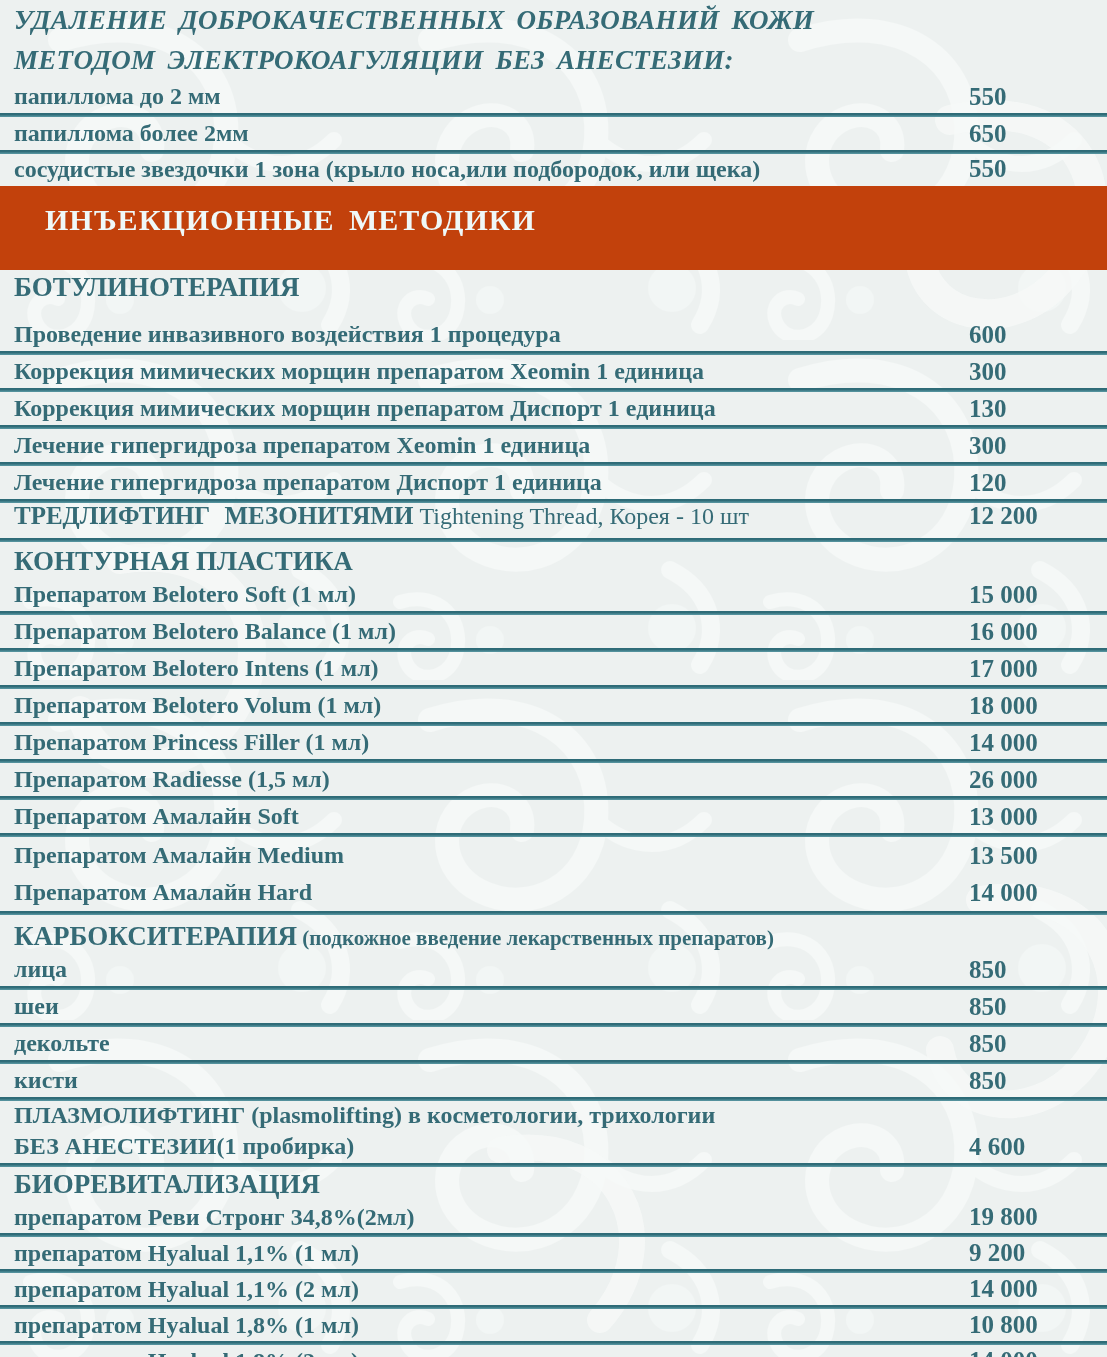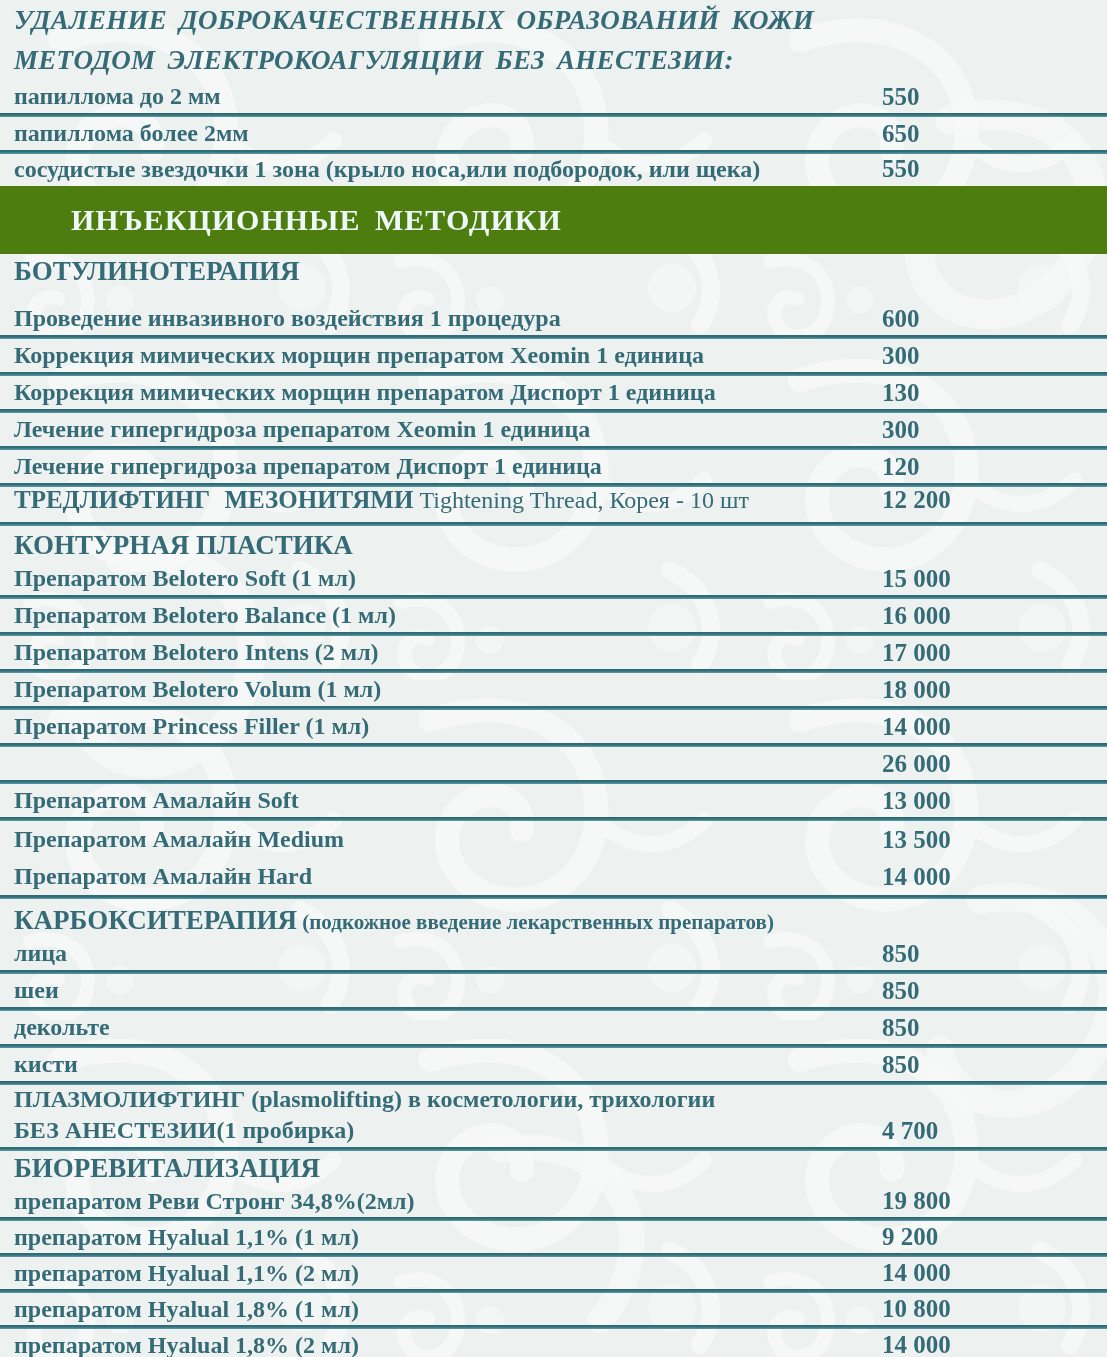--- a/index.html
+++ b/index.html
@@ -17,34 +17,34 @@
 
   .doc-title-line {
     font-size:27px; font-weight:bold; line-height:40px;
     letter-spacing:.3px; word-spacing:5px; white-space:nowrap;font-style:italic;
   }
 
   .price-row {
     position:relative; height:33px; line-height:33px;
     font-size:24px; font-weight:bold; white-space:nowrap;
   }
-  .price-row .price { position:absolute; left:868px; top:0; font-size:25px; }
+  .price-row .price { position:absolute; left:955px; top:0; font-size:25px; }
   .row-short { height:32px; line-height:30px; }
   .row-tall  { height:37px; line-height:37px; }
 
   .sep {
     height:4px; width:1107px; margin-left:-14px;
     background:linear-gradient(to bottom, #2e6b77 35%, #5c9aa5);
   }
 
   .banner {
-    width:1107px; height:68px; margin-left:-14px;
-    background:#4d7c0f; color:#eff8f8;
+    width:1107px; height:84px; margin-left:-14px;
+    background:#c2410c; color:#eff8f8;
     font-size:30px; font-weight:bold; line-height:68px;
-    padding-left:71px; letter-spacing:1px; word-spacing:6px;
+    padding-left:45px; letter-spacing:1px; word-spacing:6px;
     white-space:nowrap;
   }
 
   .section-h { font-size:27px; font-weight:bold; white-space:nowrap; }
   .h-botul   { height:48px; padding-top:2px; }
   .h-contour { height:36px; padding-top:4px; }
   .h-carboxy { height:38px; padding-top:6px; }
   .h-biorev  { height:34px; padding-top:2px; }
   .h-note    { font-size:21px; letter-spacing:0; }
 
@@ -155,38 +155,39 @@
     </div>
     <div class="sep"></div>
 
     <div class="price-row">
       <span>Препаратом Belotero Balance (1 мл)</span>
       <span class="price">16 000</span>
     </div>
     <div class="sep"></div>
 
     <div class="price-row">
-      <span>Препаратом Belotero Intens (2 мл)</span>
+      <span>Препаратом Belotero Intens (1 мл)</span>
       <span class="price">17 000</span>
     </div>
     <div class="sep"></div>
 
     <div class="price-row">
       <span>Препаратом Belotero Volum (1 мл)</span>
       <span class="price">18 000</span>
     </div>
     <div class="sep"></div>
 
     <div class="price-row">
       <span>Препаратом Princess Filler (1 мл)</span>
       <span class="price">14 000</span>
     </div>
     <div class="sep"></div>
 
     <div class="price-row">
+      <span>Препаратом Radiesse (1,5 мл)</span>
       <span class="price">26 000</span>
     </div>
     <div class="sep"></div>
 
     <div class="price-row">
       <span>Препаратом Амалайн Soft</span>
       <span class="price">13 000</span>
     </div>
     <div class="sep"></div>
 
@@ -226,21 +227,21 @@
     <div class="price-row">
       <span>кисти</span>
       <span class="price">850</span>
     </div>
     <div class="sep"></div>
 
     <div class="plasmo-line1">ПЛАЗМОЛИФТИНГ (plasmolifting) в косметологии, трихологии</div>
 
     <div class="price-row">
       <span>БЕЗ АНЕСТЕЗИИ(1 пробирка)</span>
-      <span class="price">4 700</span>
+      <span class="price">4 600</span>
     </div>
     <div class="sep"></div>
 
     <div class="section-h h-biorev">БИОРЕВИТАЛИЗАЦИЯ</div>
 
     <div class="price-row bio-row">
       <span>препаратом Реви Стронг 34,8%(2мл)</span>
       <span class="price">19 800</span>
     </div>
     <div class="sep"></div>

